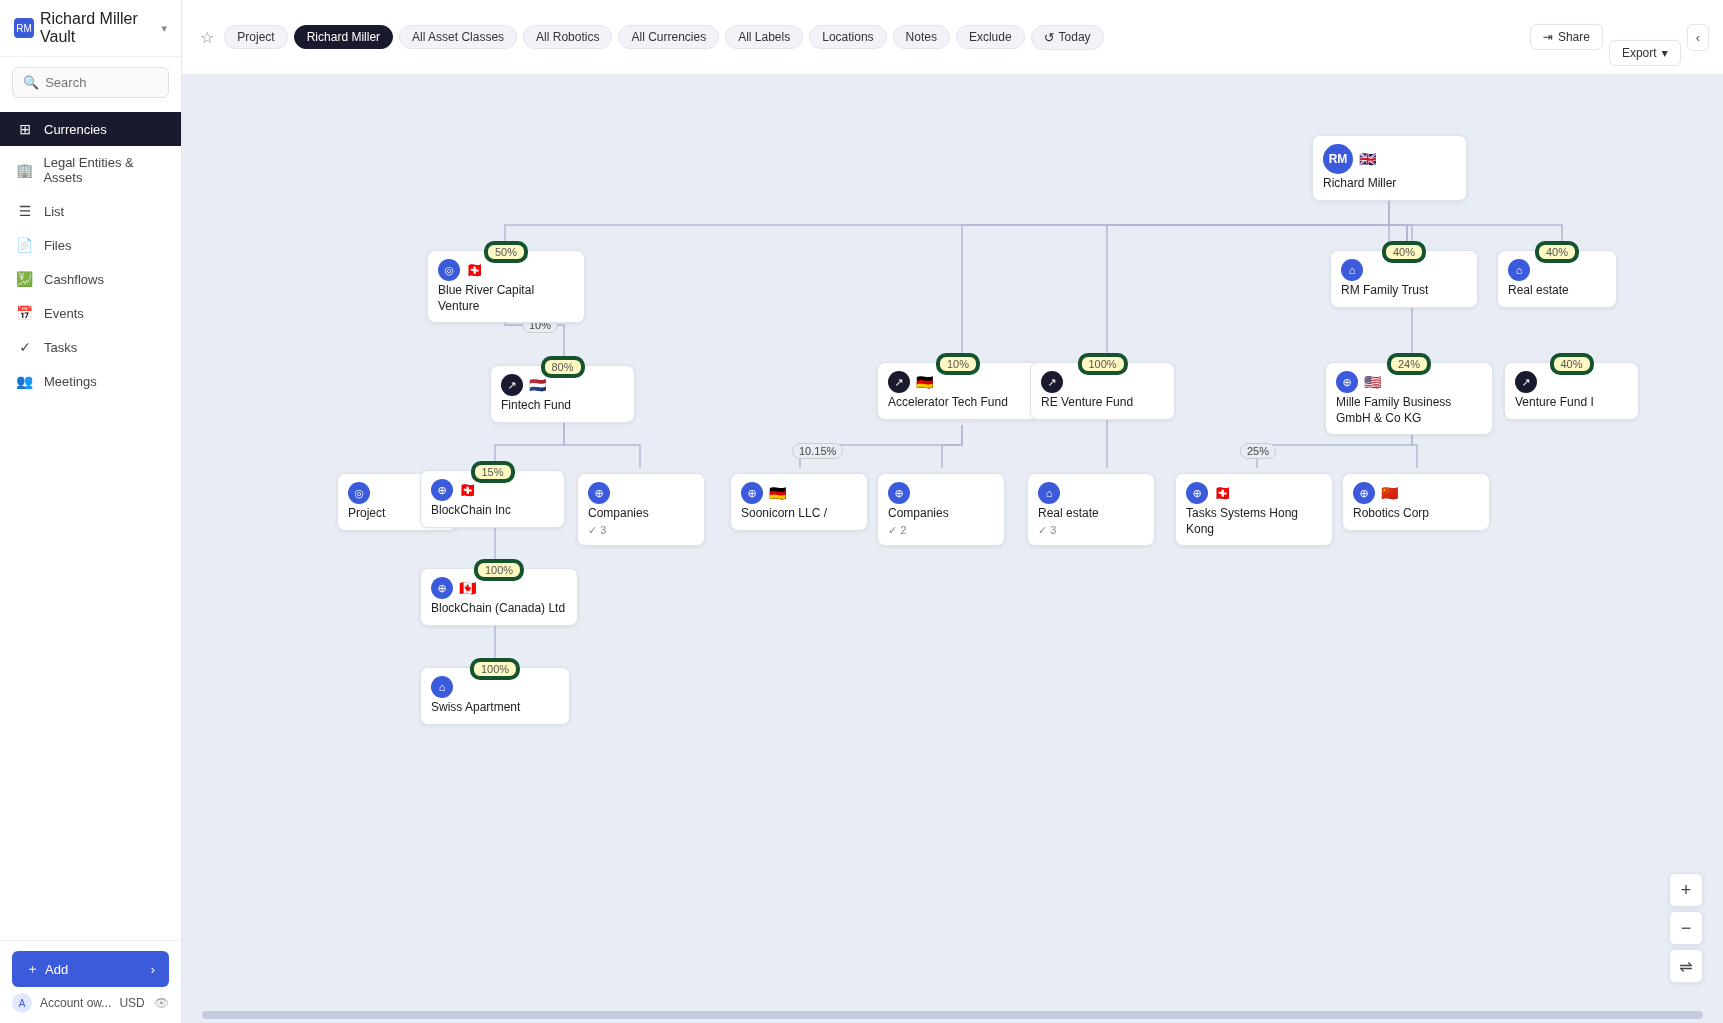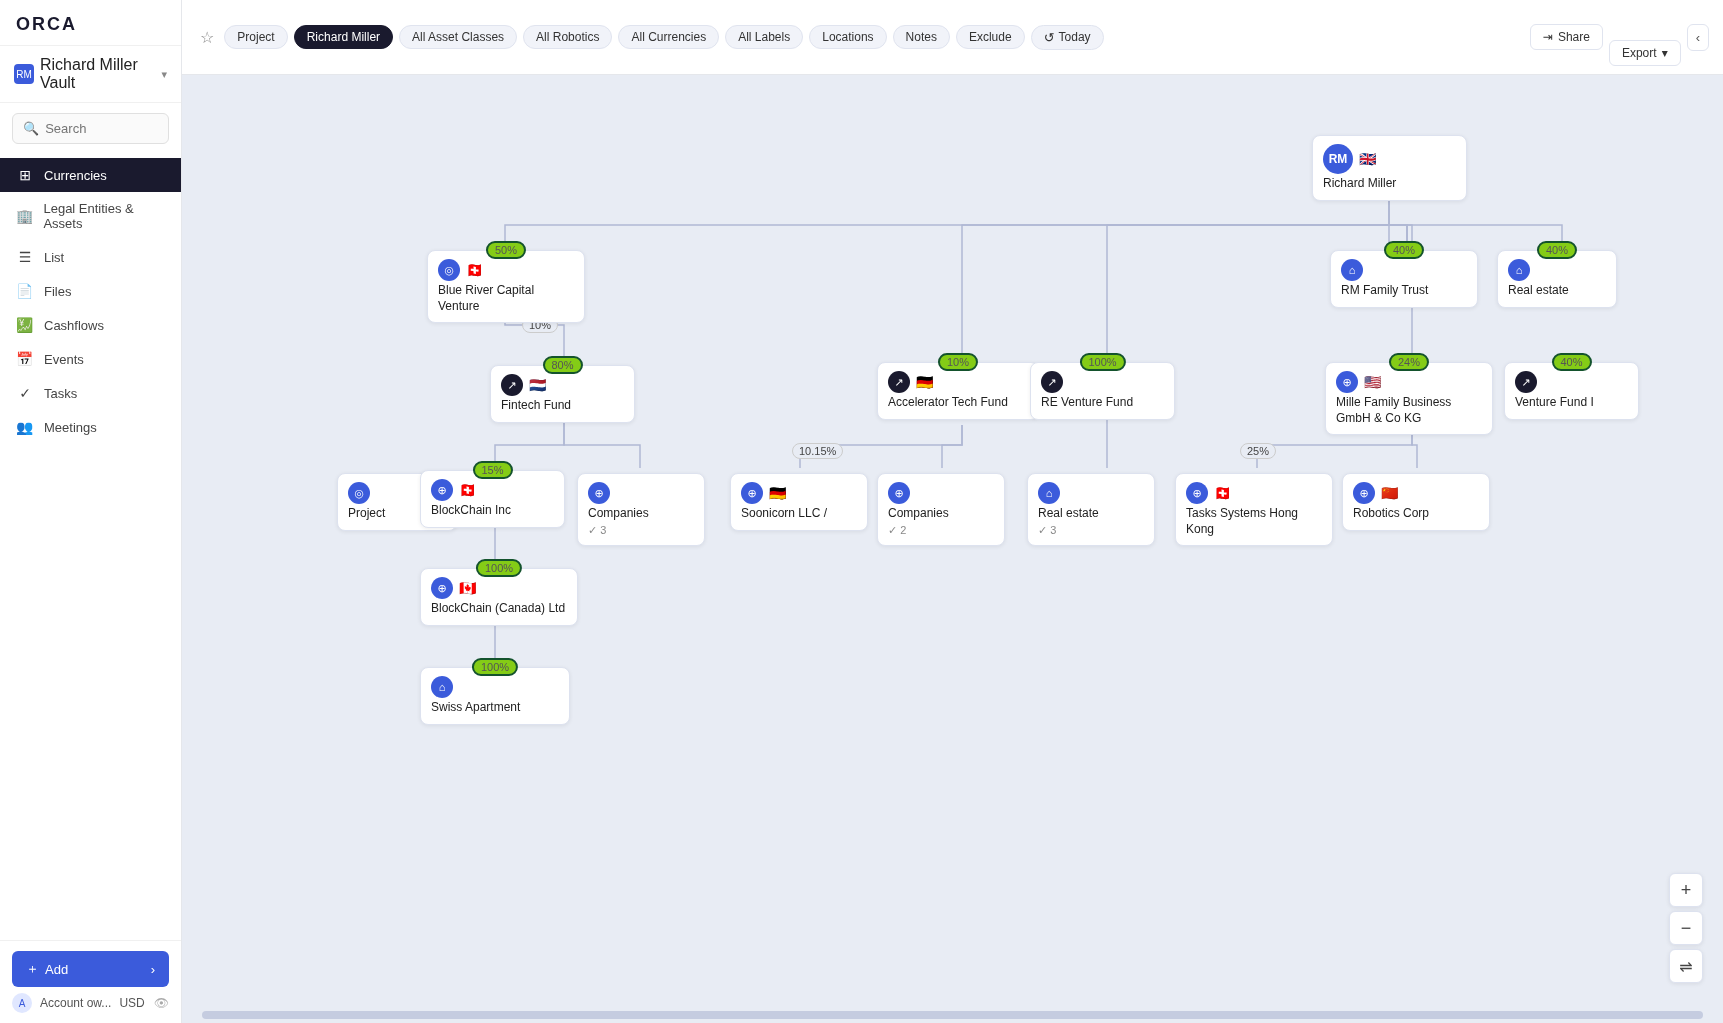--- a/index.html
+++ b/index.html
@@ -97,21 +97,21 @@
       box-shadow: 0 1px 4px rgba(0,0,0,0.07);
     }
     .node-header { display: flex; align-items: center; gap: 6px; }
     .node-icon { width: 22px; height: 22px; border-radius: 50%; display: flex; align-items: center; justify-content: center; font-size: 11px; flex-shrink: 0; }
     .node-icon.blue { background: #3b5bdb; color: #fff; }
     .node-icon.dark { background: #1a1a2e; color: #fff; }
     .node-label { font-size: 12px; font-weight: 500; color: #222; line-height: 1.3; }
     .node-flag { font-size: 14px; }
     .node-badge {
       position: absolute; top: -10px; left: 50%; transform: translateX(-50%);
-      background: #84cc16; border: 2px solid #14532d; border-radius: 10px;
+      background: #fef9c3; border: 4px solid #14532d; border-radius: 10px;
       padding: 1px 7px; font-size: 11px; color: #555; white-space: nowrap;
     }
     .node-count {
       font-size: 11px; color: #888; display: flex; align-items: center; gap: 3px;
     }
     .node-avatar {
       width: 30px; height: 30px; border-radius: 50%; background: #3b5bdb;
       display: flex; align-items: center; justify-content: center; color: #fff; font-size: 12px; font-weight: 600;
     }
 
@@ -135,23 +135,20 @@
       box-shadow: 0 1px 4px rgba(0,0,0,0.08);
     }
     #scrollbar-h {
       position: absolute; bottom: 0; left: 182px; right: 0; height: 10px; background: #d0d5e8; border-radius: 5px;
     }
   </style>
 </head>
 <body>
 
 <div id="sidebar">
-  <div id="logo-area">
-    <div id="logo">ORCA</div>
-  </div>
   <div id="vault-selector">
     <div id="vault-icon">
       <span>RM</span>
     </div>
     <span id="vault-name">Richard Miller Vault</span>
     <span id="vault-chevron">▾</span>
   </div>
   <div id="search-box">
     <span class="search-icon-s">🔍</span>
     <input type="text" placeholder="Search" style="">

